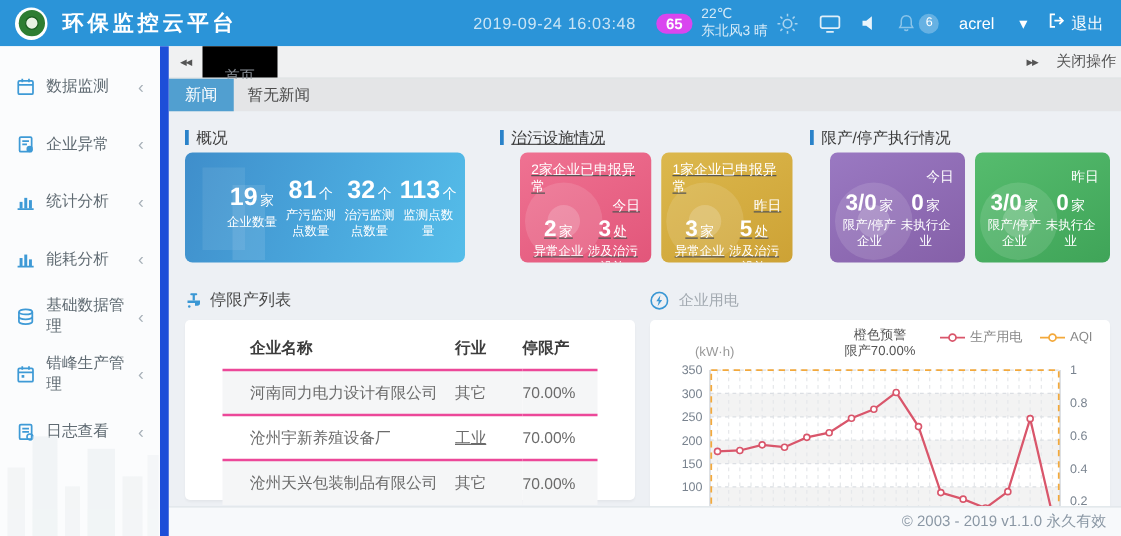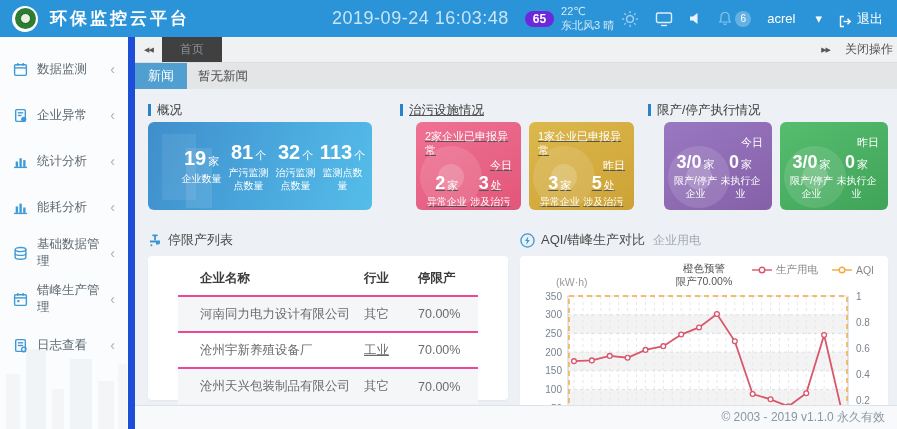--- a/index.html
+++ b/index.html
@@ -6,50 +6,50 @@
   html,body { width:897px; height:429px; overflow:hidden; }
   body { font-family:"Liberation Sans","DejaVu Sans",sans-serif; background:#edf0f4; position:relative; font-size:12px; color:#555; }
 
   
   .hdr { height:37px; background:#2b94d8; display:flex; align-items:center; padding:0 14px 0 12px; color:#fff; }
   .logo { width:26px; height:26px; border-radius:50%; background:#fff; display:flex; align-items:center; justify-content:center; flex:0 0 auto; }
   .logo .inner { width:21px; height:21px; border-radius:50%; background:#2e7d32; display:flex; align-items:center; justify-content:center; }
   .logo .core { width:11px; height:11px; border-radius:50%; background:#e8f2e2; border:1px solid #1b5e20; }
   .hdr-title { font-size:17px; font-weight:bold; letter-spacing:3px; margin-left:12px; }
   .hdr-right { margin-left:auto; display:flex; align-items:center; gap:16px; }
-  .hdr-dt { color:rgba(255,255,255,.75); font-size:18px; letter-spacing:.5px; }
+  .hdr-dt { color:rgba(255,255,255,.75); font-size:13px; letter-spacing:.5px; }
   .wx { display:flex; align-items:center; gap:7px; }
-  .aqi-pill { background:#6d28d9; color:#fff; font-weight:bold; font-size:12px; border-radius:10px; padding:1px 8px; }
+  .aqi-pill { background:#d946ef; color:#fff; font-weight:bold; font-size:12px; border-radius:10px; padding:1px 8px; }
   .wx-txt { font-size:11px; line-height:1.25; color:rgba(255,255,255,.8); }
   .hicon { display:flex; align-items:center; }
   .bell-wrap { display:flex; align-items:center; gap:3px; }
   .bell-badge { width:16px; height:16px; border-radius:50%; background:rgba(255,255,255,.28); color:#fff; font-size:10px; display:flex; align-items:center; justify-content:center; }
   .user { font-size:13px; color:#fff; display:flex; align-items:center; gap:20px; cursor:pointer; }
-  .logout { font-size:13px; color:#fff; display:flex; align-items:flex-end; gap:5px; cursor:pointer; }
+  .logout { font-size:13px; color:#fff; display:flex; align-items:flex-start; gap:5px; cursor:pointer; }
 
   
   .app-body { display:flex; height:392px; }
   .sidebar { width:135px; background:#fbfcfd; border-right:7px solid #1d4ed8; position:relative; padding-top:9px; }
   .s-item { height:46px; display:flex; align-items:center; padding:0 13px; color:#5f6a72; font-size:12.5px; cursor:pointer; }
   .s-item .sic { width:15px; height:15px; margin-right:9px; flex:0 0 auto; }
   .s-item .chev { margin-left:auto; color:#a7b0b8; font-size:14px; }
   .skyline { position:absolute; bottom:0; left:0; right:1px; height:110px; opacity:.6;
     background:
       linear-gradient(#eef1f3,#eef1f3) 6px 55px/14px 55px no-repeat,
       linear-gradient(#ecf0f2,#ecf0f2) 26px 30px/20px 80px no-repeat,
       linear-gradient(#eef1f3,#eef1f3) 52px 70px/12px 40px no-repeat,
       linear-gradient(#ecf0f2,#ecf0f2) 70px 40px/22px 70px no-repeat,
       linear-gradient(#eef1f3,#eef1f3) 98px 62px/16px 48px no-repeat,
       linear-gradient(#f0f3f5,#f0f3f5) 118px 45px/12px 65px no-repeat; }
   .main { width:762px; display:flex; flex-direction:column; }
 
   
   .tabbar { height:26px; background:#f0f1f2; border-bottom:1px solid #dcdfe1; display:flex; align-items:center; font-size:12px; color:#666; }
   .tb-arrow { padding:0 9px; font-size:7px; letter-spacing:-1px; color:#555; cursor:pointer; }
-  .tab-active { background:#404040; height:25px; line-height:25px; padding:0 18px; color:#8a9097; cursor:pointer; }
+  .tab-active { background:#000000; height:25px; line-height:25px; padding:12px 18px; color:#8a9097; cursor:pointer; }
   .tb-spacer { flex:1; }
   .tb-close { padding:0 4px 0 6px; cursor:pointer; color:#555; }
 
   
   .newsbar { height:26px; background:#e4e5e7; display:flex; align-items:center; }
   .news-label { background:#519fd0; color:#fff; font-size:13px; height:26px; line-height:26px; padding:0 13px; }
   .news-msg { font-size:12.5px; color:#4c4c4c; padding-left:11px; }
 
   
   .content { flex:1; overflow:hidden; padding:14px 9px 0 13px; }
@@ -436,21 +436,20 @@
             </table>
           </div>
         </section>
 
         <section class="panel-r">
           <div class="panel-title">
             <svg width="15" height="15" viewBox="0 0 16 16">
                 <circle cx="8" cy="8" r="7" fill="none" stroke="#3a97d4" stroke-width="1.4"></circle>
                 <path d="M8.9 3.4 5.4 8.6h2.1l-1 4.1 3.9-5.3H8.2z" fill="#3a97d4"></path>
               </svg>
-            <span>AQI/错峰生产对比</span>
             <span class="sub">企业用电</span>
           </div>
           <div class="pcard chartcard">
             <div class="chart-head">
               <span class="ylab">(kW·h)</span>
               <div class="anno">
                 <div>橙色预警</div>
                 <div>限产70.00%</div>
               </div>
               <div class="legend">

